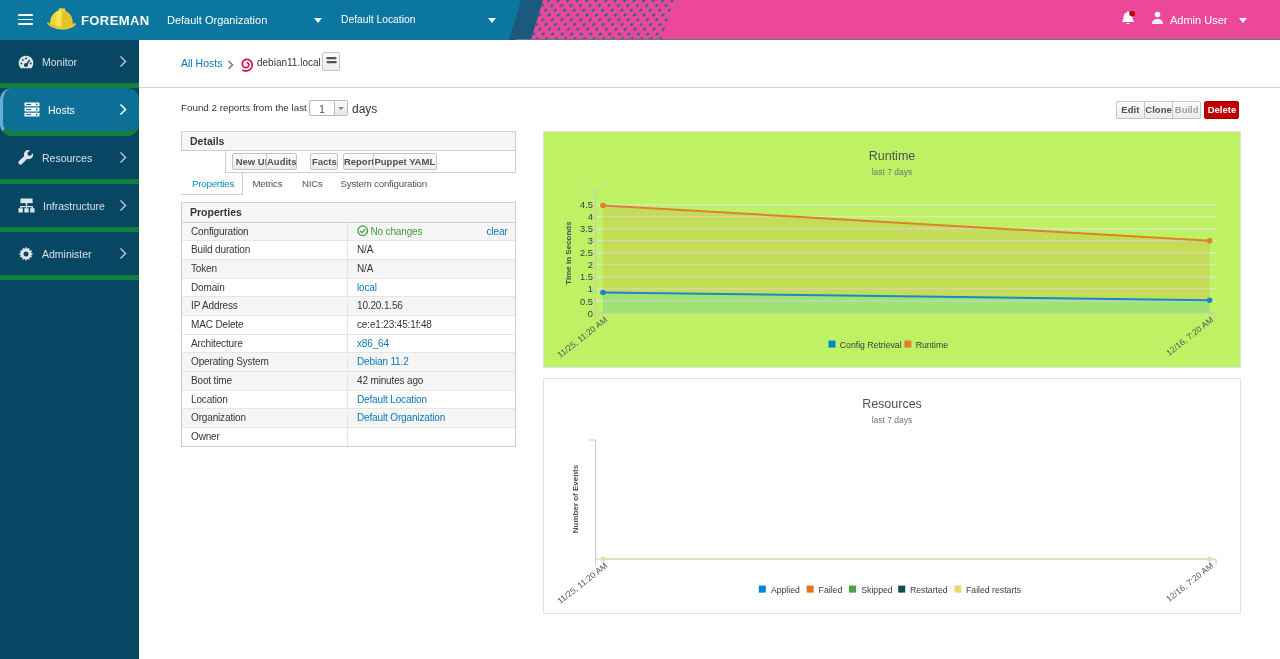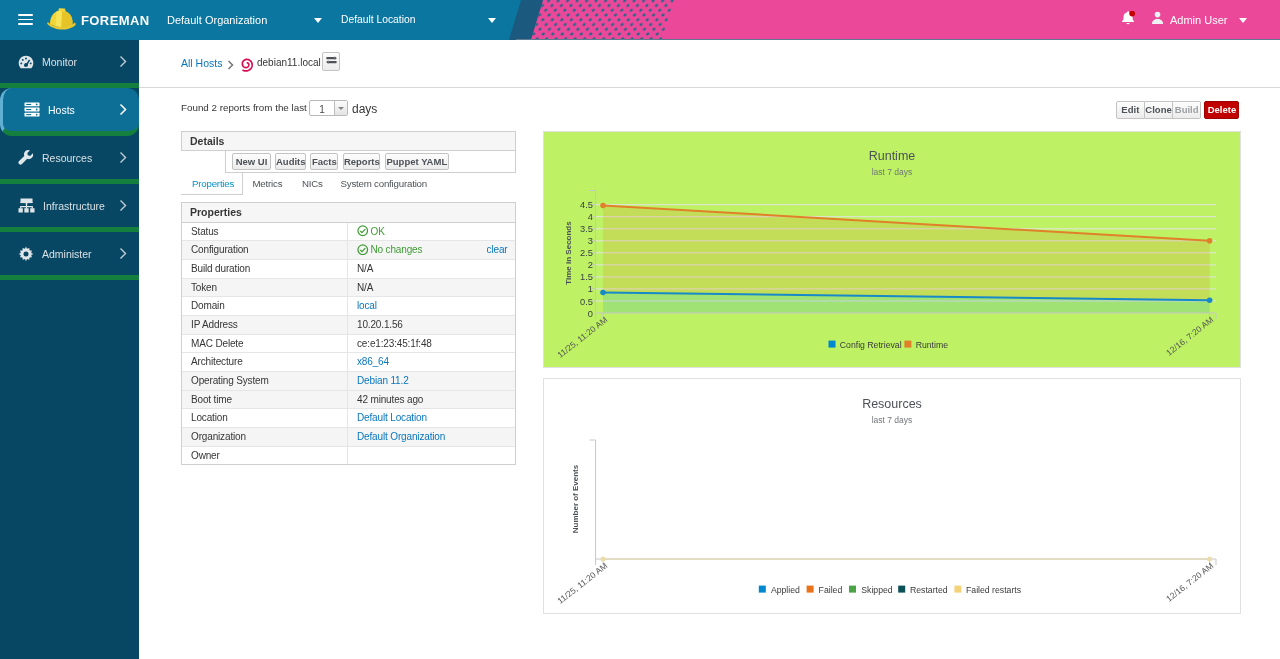--- a/index.html
+++ b/index.html
@@ -195,43 +195,36 @@
   <div class="abs" style="left:352px;top:101.5px;font-size:12px;color:#363636;">days</div>
 
   <div class="abs" style="left:1116px;top:98.5px;white-space:nowrap;">
     <div class="btn" style="display:inline-block;width:26.7px;height:16.5px;font-size:9.5px;line-height:16.5px;border-radius:2px 0 0 2px;">Edit</div><div class="btn" style="display:inline-block;width:27.7px;height:16.5px;font-size:9.5px;line-height:16.5px;border-radius:0;border-left:none;">Clone</div><div class="btn" style="display:inline-block;width:26.6px;height:16.5px;font-size:9.5px;line-height:16.5px;border-radius:0 2px 2px 0;border-left:none;color:#9da0a4;">Build</div><div class="btn" style="display:inline-block;width:33px;height:16.5px;font-size:9.5px;line-height:16.5px;margin-left:3.5px;width:33px;background:#c00000;border-color:#9e0000;color:#fff;">Delete</div>
   </div>
 
   <div id="details">
     <div class="phead">Details</div>
     <div style="height:20.5px;border:1px solid #cfcfcf;border-top:none;position:relative;margin-left:44px;">
       <span class="btn dbtn" style="left:6px;width:37px;">New UI</span>
-      <span class="btn dbtn" style="left:49px;width:28.6px;">Audits</span>
+      <span class="btn dbtn" style="left:40px;width:28.6px;">Audits</span>
       <span class="btn dbtn" style="left:84.1px;width:26.4px;">Facts</span>
       <span class="btn dbtn" style="left:116.9px;width:34.9px;">Reports</span>
-      <span class="btn dbtn" style="left:159px;width:61.7px;">Puppet YAML</span>
+      <span class="btn dbtn" style="left:147px;width:61.7px;">Puppet YAML</span>
     </div>
     <div style="height:22.5px;position:relative;font-size:9.7px;letter-spacing:-0.2px;">
       <div class="abs" style="left:0;top:0;width:49.5px;height:21.5px;border-right:1px solid #cfcfcf;border-bottom:1px solid #cfcfcf;color:#0092c9;line-height:22px;padding-left:11px;">Properties</div>
       <div class="abs" style="left:71.5px;top:0;color:#4d5258;line-height:22px;">Metrics</div>
       <div class="abs" style="left:121px;top:0;color:#4d5258;line-height:22px;">NICs</div>
       <div class="abs" style="left:159.5px;top:0;color:#4d5258;line-height:22px;">System configuration</div>
     </div>
   </div>
 
   <div class="abs" id="proptable" style="left:181px;top:202px;width:334.5px;">
     <div class="phead">Properties</div>
     <div class="ptable" id="ptbody">
-      <div class="prow">
-          <div class="c1">Status</div>
-          <div class="c2"><svg width="11.5" height="11.5" viewBox="0 0 12 12" style="vertical-align:-2px">
-              <circle cx="6" cy="6" r="5" fill="none" stroke="#3f9c35" stroke-width="1.3"></circle>
-              <path d="M3.4 6.3 L5.2 8 L8.7 4.3" stroke="#3f9c35" stroke-width="1.3" fill="none"></path>
-            </svg><span class="green" style="margin-left:2px;">OK</span></div>
-        </div>
       <div class="prow odd">
           <div class="c1">Configuration</div>
           <div class="c2"><svg width="11.5" height="11.5" viewBox="0 0 12 12" style="vertical-align:-2px">
               <circle cx="6" cy="6" r="5" fill="none" stroke="#3f9c35" stroke-width="1.3"></circle>
               <path d="M3.4 6.3 L5.2 8 L8.7 4.3" stroke="#3f9c35" stroke-width="1.3" fill="none"></path>
             </svg><span class="green" style="margin-left:2px;">No changes</span><a class="lnk" style="position:absolute;right:7px;" href="#">clear</a></div>
         </div>
       <div class="prow">
           <div class="c1">Build duration</div>
           <div class="c2">N/A</div>

